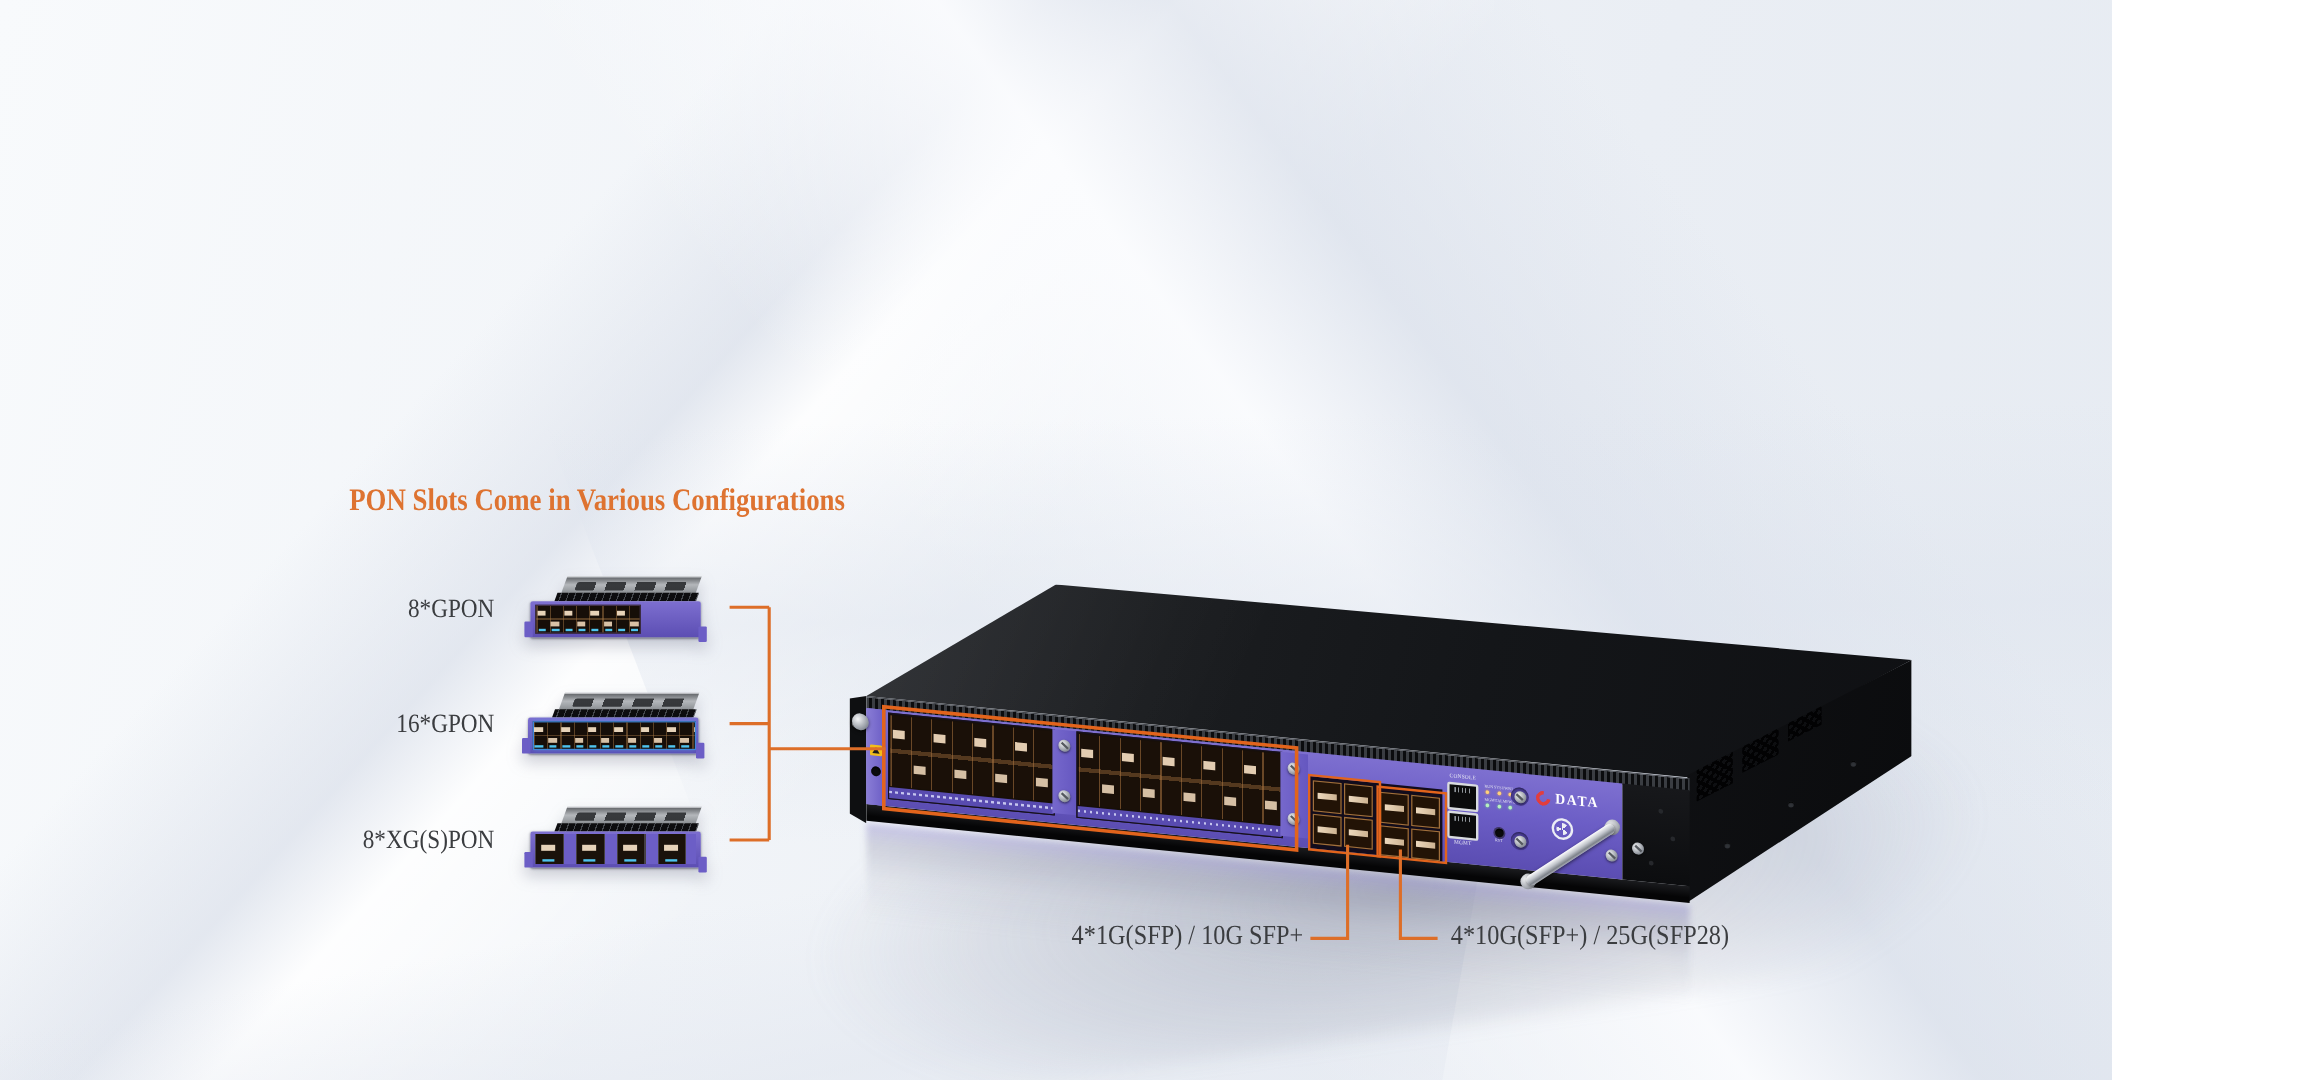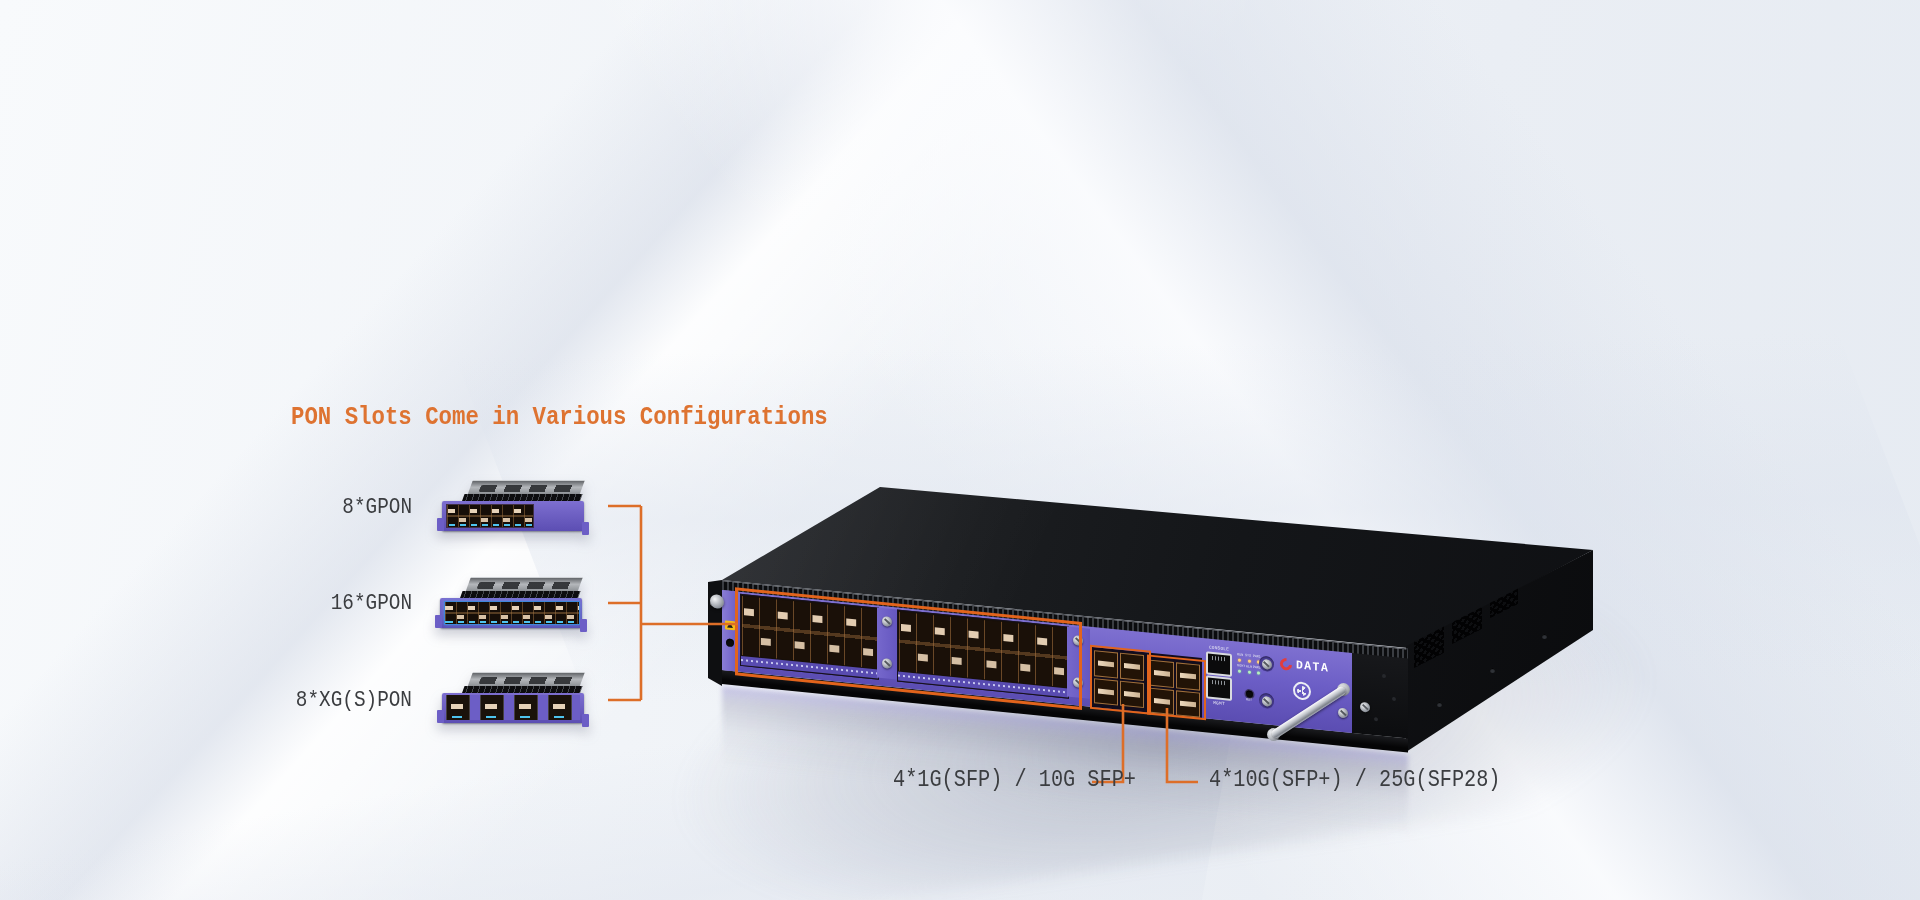--- a/index.html
+++ b/index.html
@@ -1,18 +1,18 @@
 <!DOCTYPE html>
 <html><head>
 <meta charset="utf-8">
 <style>
   html,body{margin:0;padding:0;}
   .stage{
-    position:relative; width:1920px; height:900px; overflow:hidden;
-    font-family:Liberation Mono, monospace;
+    position:relative; width:1760px; height:900px; overflow:hidden;
+    font-family:Liberation Serif, serif;
     background:linear-gradient(105deg,#f8fafc 0%,#f1f4f8 38%,#eaeef4 70%,#e6ebf2 100%);
   }
   
   .wave{position:absolute; pointer-events:none;}
   .wave1{left:-320px; top:-260px; width:1500px; height:1500px; transform:rotate(7deg);
     background:linear-gradient(125deg, transparent 42%, rgba(213,219,231,.55) 50%, rgba(255,255,255,.85) 54%, transparent 64%);}
   .wave2{right:-260px; top:-340px; width:1600px; height:1700px; transform:rotate(-9deg);
     background:linear-gradient(242deg, transparent 34%, rgba(218,224,235,.65) 45%, rgba(251,252,254,.9) 52%, transparent 65%);}
   .wave3{left:560px; top:-140px; width:1300px; height:1300px; transform:rotate(-21deg);
     background:linear-gradient(200deg, transparent 40%, rgba(222,228,238,.5) 50%, transparent 61%);}

